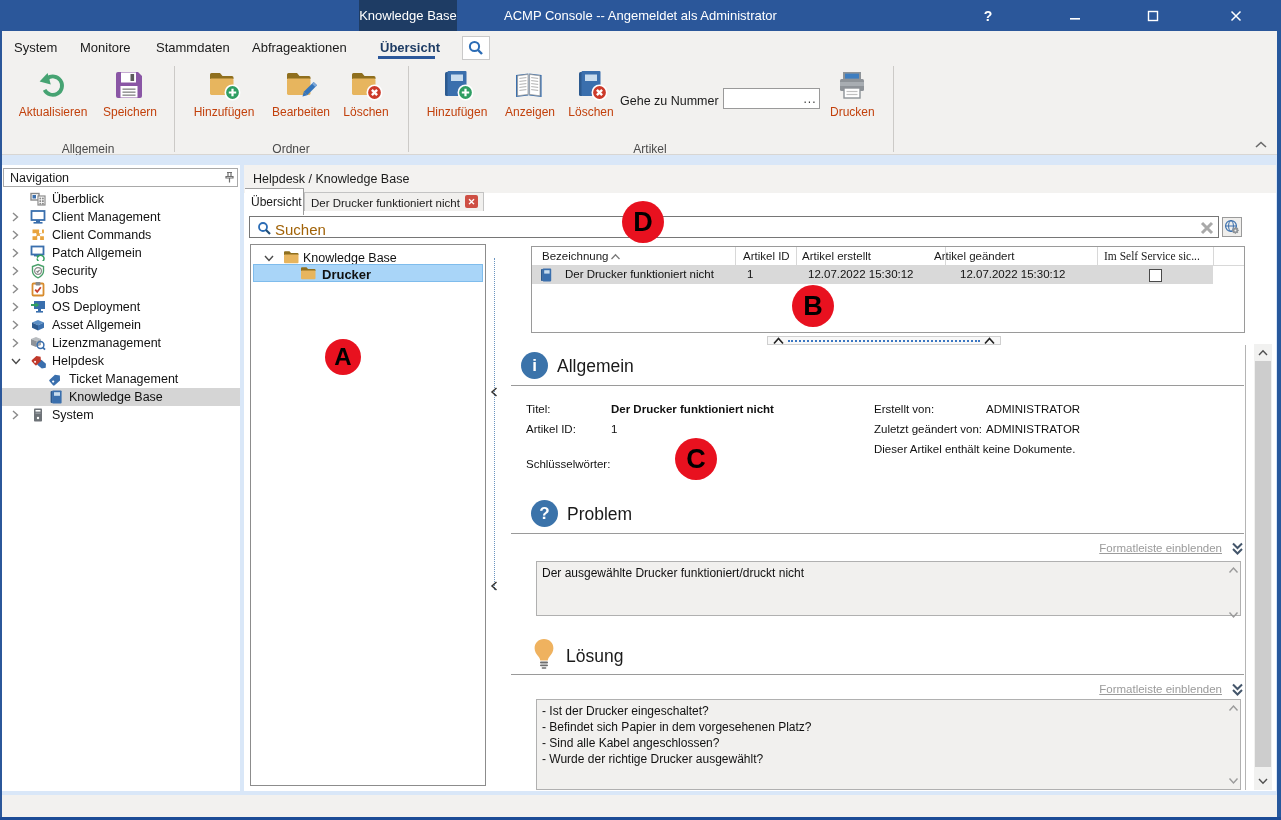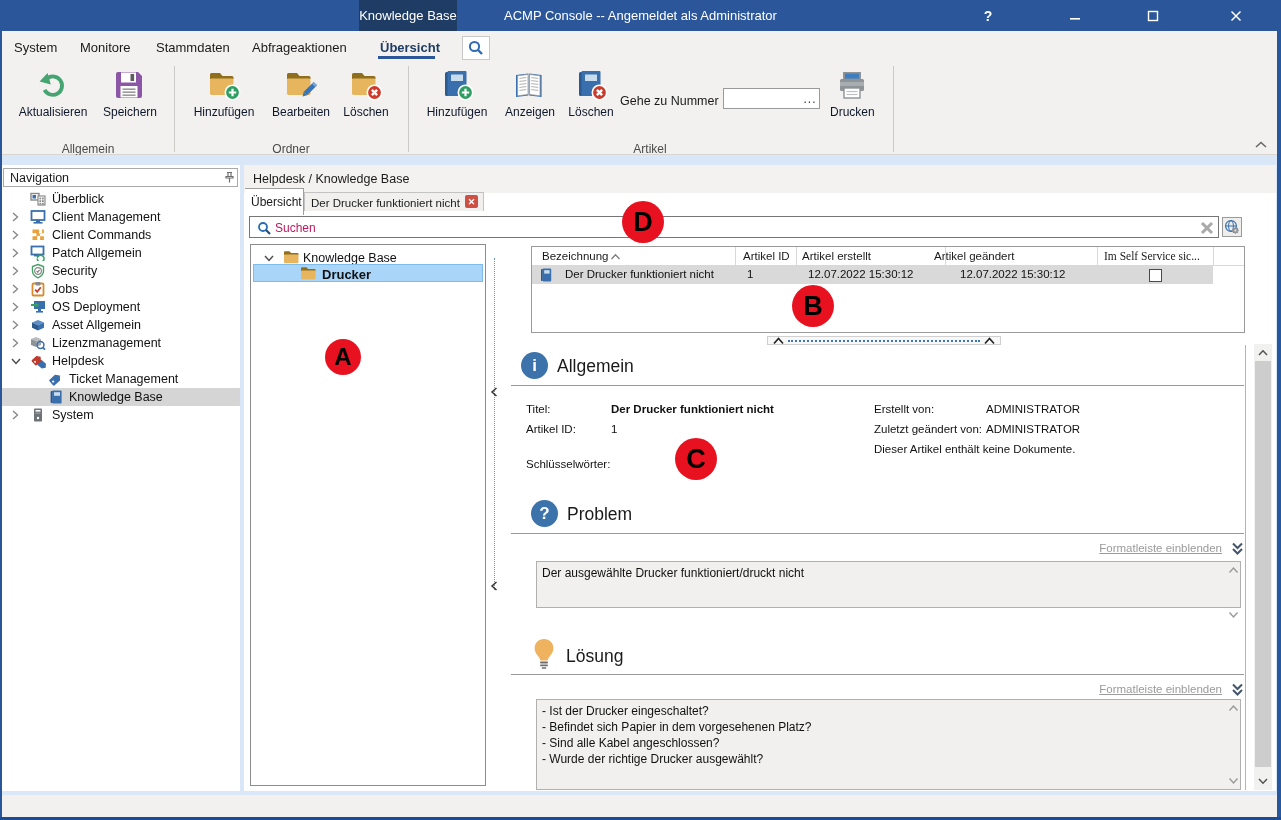--- a/index.html
+++ b/index.html
@@ -21,21 +21,21 @@
   #menubar { left:0; top:31px; width:1281px; height:31px; background:#f2f1ef; }
   .menu-item { top:9px; font-size:13px; color:#1a1a1a; white-space:nowrap; }
   .menu-item.active { color:#1e3c64; font-weight:bold; }
   #menu-underline { left:378px; top:25px; width:57px; height:3px; background:#2b579a; }
   #menu-search-btn { left:462px; top:5px; width:28px; height:24px; background:#fff; border:1px solid #c9c9c9; display:flex; align-items:center; justify-content:center; }
 
   
   #ribbon { left:0; top:62px; width:1281px; height:93px; background:#f2f1ef; border-bottom:1px solid #d8d6d3; }
   .rbtn { top:7px; text-align:center; }
   .rbtn .ric { height:32px; display:flex; align-items:center; justify-content:center; }
-  .rbtn .rlbl { margin-top:4px; font-size:12px; color:#0f172a; white-space:nowrap; }
+  .rbtn .rlbl { margin-top:4px; font-size:12px; color:#c2410c; white-space:nowrap; }
   .rsep { top:4px; width:1px; height:86px; background:#cccac7; }
   .rgroup-label { top:80px; font-size:12px; color:#4a4a4a; text-align:center; white-space:nowrap; }
   #goto-label { left:620px; top:32px; font-size:12.5px; color:#1a1a1a; }
   #goto-input { left:723px; top:26px; width:97px; height:21px; background:#fff; border:1px solid #9a9a9a; font-size:12px; padding:0 16px 0 4px; }
   #goto-dots { left:800px; top:26px; width:20px; height:21px; display:flex; align-items:center; justify-content:center; font-size:12px; color:#333; letter-spacing:1px; }
   #ribbon-collapse { left:1254px; top:78px; }
 
   
   #content-bg { left:0; top:155px; width:1281px; height:640px; background:#d9e7f8; }
 
@@ -54,21 +54,21 @@
   #main-panel { left:244px; top:165px; width:1032px; height:626px; background:#fff; }
   #breadcrumb-bar { left:0; top:0; width:1032px; height:28px; background:#f3f2f0; }
   #breadcrumb { left:9px; top:7px; font-size:12.5px; color:#1a1a1a; }
   .doc-tab { font-size:12px; color:#1a1a1a; }
   #tab-active { left:1px; top:23px; width:59px; height:27px; background:#fff; border:1px solid #9f9f9f; border-bottom:none; border-left:none; }
   #tab-active .tab-lbl { position:absolute; left:6px; top:6px; }
   #tab-closable { left:60px; top:27px; width:180px; height:19px; background:#f1f0ee; border:1px solid #c3c3c3; border-bottom:none; white-space:nowrap; }
   #tab-closable .tab-lbl { position:absolute; left:6px; top:3.5px; font-size:11.5px; }
   #tab-close { position:absolute; right:5px; top:2px; width:13px; height:13px; background:#ce4f44; border-radius:2px; color:#fff; font-size:9px; font-weight:bold; display:flex; align-items:center; justify-content:center; }
   #search-box { left:5px; top:50.5px; width:970px; height:22.5px; background:#fff; border:1px solid #767676; }
-  #search-placeholder { left:25px; top:4px; font-size:12px; color:#be185d; }
+  #search-placeholder { left:25px; top:4px; font-size:15px; color:#a16207; }
   #search-mag { left:7px; top:4px; }
   #search-clear { left:950px; top:4px; }
   #globe-btn { left:978px; top:52px; width:20px; height:20px; background:#efeeec; border:1px solid #9a9a9a; display:flex; align-items:center; justify-content:center; }
 
   
   #tree-panel { left:6px; top:79px; width:236px; height:542px; background:#fff; border:1px solid #8c8c8c; }
   #tree-row1-chevron { left:13px; top:9px; }
   #tree-row1-icon { left:32px; top:5px; }
   #tree-row1-label { left:52px; top:6px; font-size:12.5px; color:#111; }
   #tree-sel { left:2px; top:19px; width:230px; height:18px; background:#a9d5f8; border:1px solid #7fbcec; }
@@ -673,21 +673,21 @@
     <div class="sec-rule abs" style="top:367.5px;"></div>
     <span class="fmt-link abs" style="right:54px;top:377px;">Formatleiste einblenden</span>
     <span class="abs" style="left:986px;top:376px;">
       <svg width="15" height="15" viewBox="0 0 15 15">
           <g fill="none" stroke="#44566b" stroke-width="2">
             <path d="M3 2.5 L7.5 7 L12 2.5"></path>
             <path d="M3 8 L7.5 12.5 L12 8"></path>
           </g>
         </svg>
     </span>
-    <div class="textbox abs" style="top:396px;height:47px;">
+    <div class="textbox abs" style="top:396px;height:55px;">
       <span class="txt">Der ausgewählte Drucker funktioniert/druckt nicht</span>
       <span class="scroll-ch" style="left:691px;top:4px;">
           <svg width="11" height="8">
             <path d="M1.5 6.5 L5.5 2 L9.5 6.5" fill="none" stroke="#9a9a9a" stroke-width="1.4"></path>
           </svg>
         </span>
       <span class="scroll-ch" style="left:691px;top:49px;">
           <svg width="11" height="8">
             <path d="M1.5 1.5 L5.5 6 L9.5 1.5" fill="none" stroke="#9a9a9a" stroke-width="1.4"></path>
           </svg>

